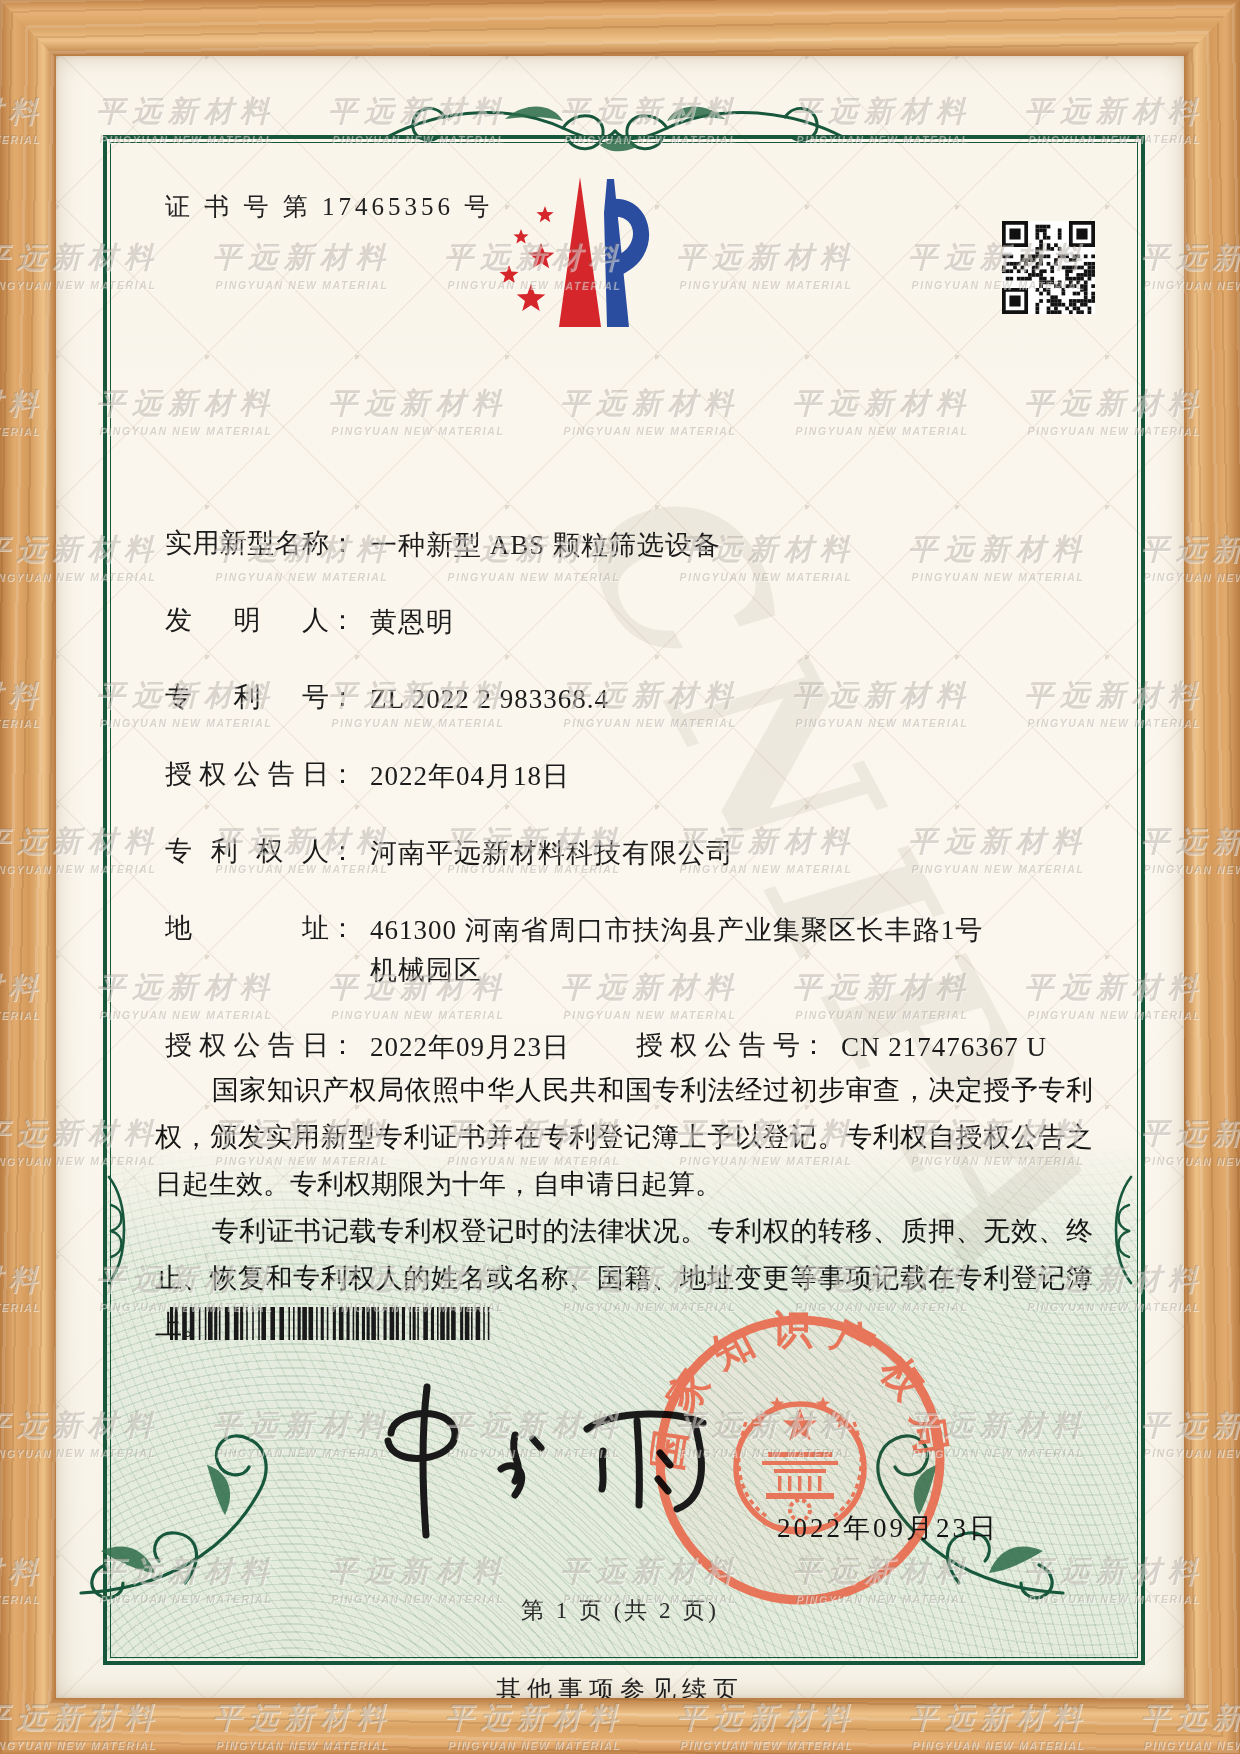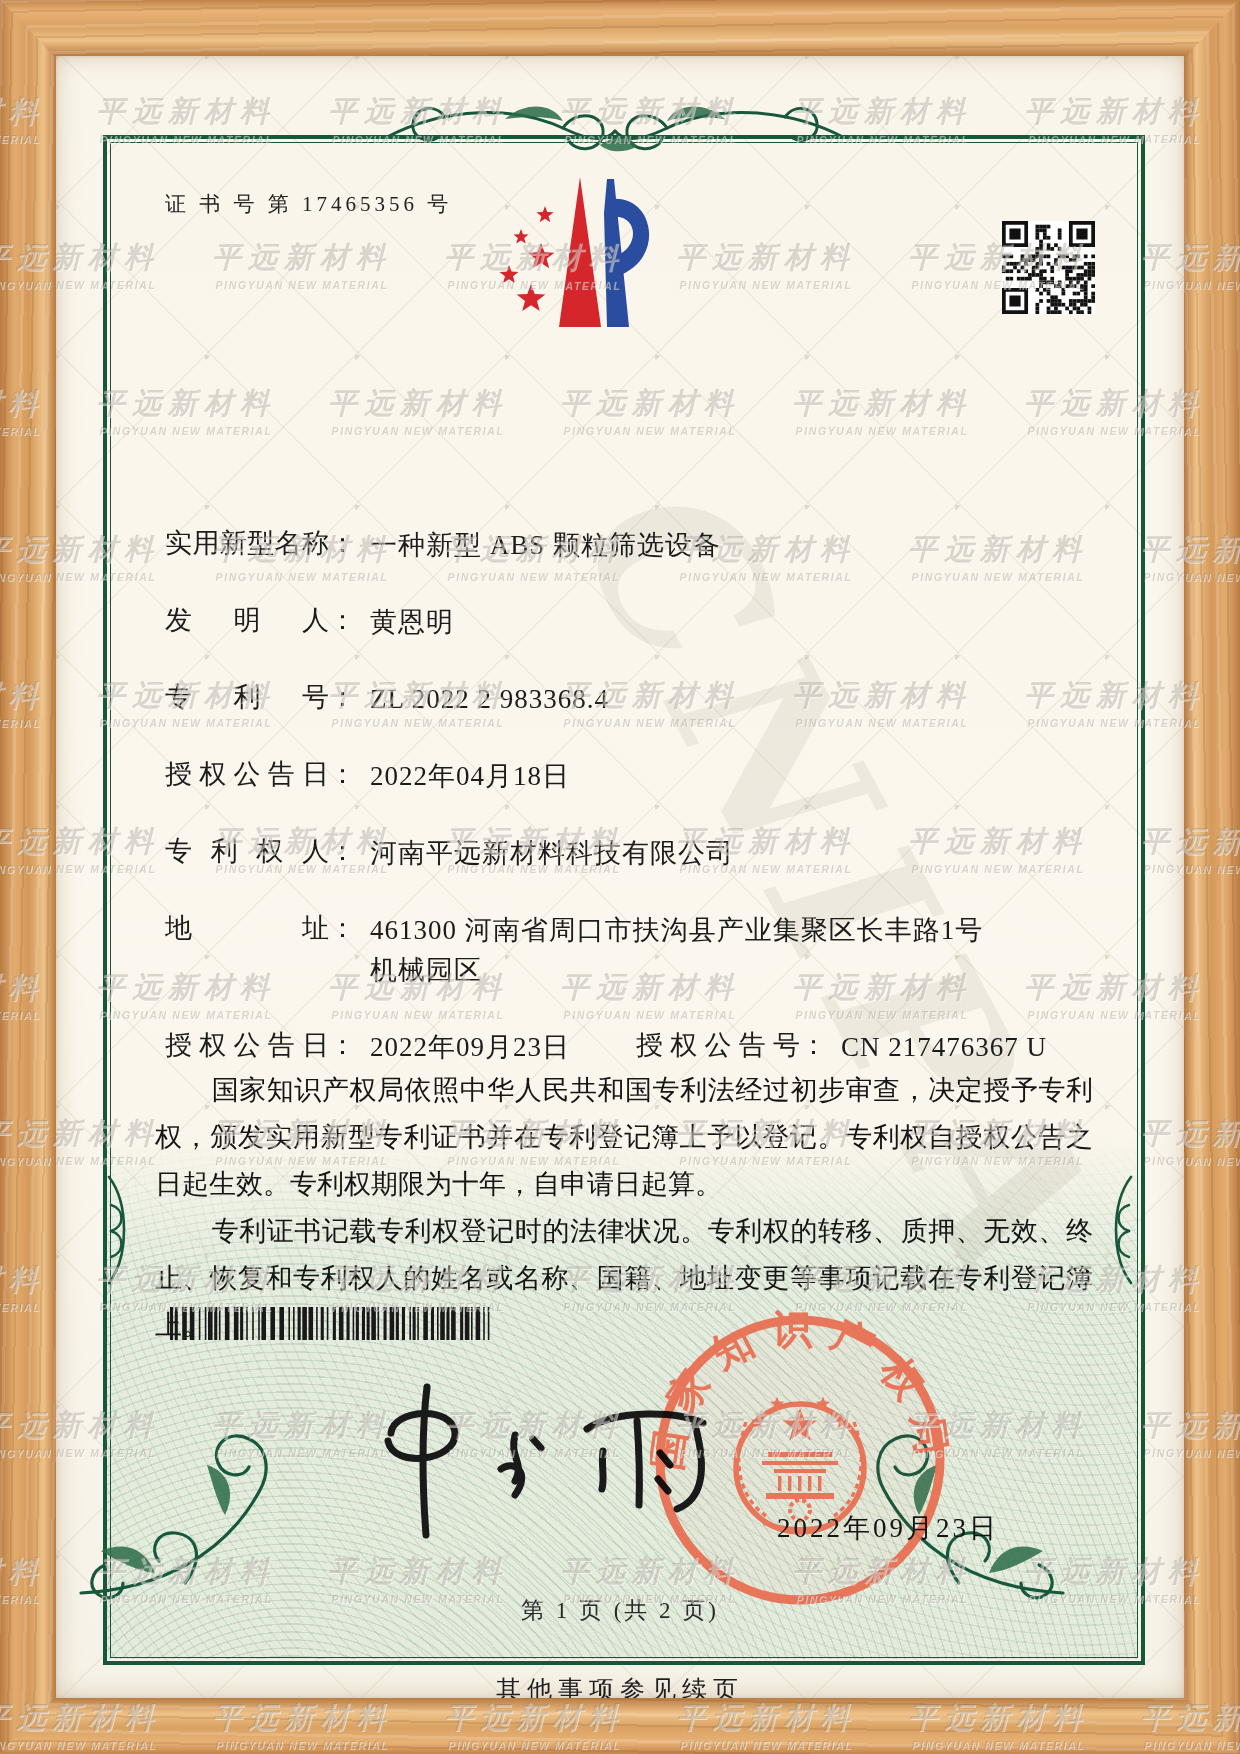--- a/index.html
+++ b/index.html
@@ -55,21 +55,21 @@
     transform:rotate(62deg);transform-origin:0 50%;}
 
   
   .frame{position:absolute;left:48px;top:80px;width:1034px;height:1522px;z-index:3;
     border:4.5px solid #17573c;pointer-events:none;}
   .frame::after{content:'';position:absolute;inset:3px;border:1.8px solid #17573c;}
   .ornament{position:absolute;z-index:4;pointer-events:none;}
 
   
   .content{position:absolute;inset:0;z-index:5;}
-  .cert-no{position:absolute;left:110px;top:135px;font-size:21px;color:#222;letter-spacing:4px;}
+  .cert-no{position:absolute;left:110px;top:135px;font-size:25px;color:#222;letter-spacing:4px;}
   .logo{position:absolute;left:428px;top:118px;width:180px;height:158px;}
   .qr{position:absolute;left:947px;top:166px;width:93px;height:93px;background:#fff;}
   .title{position:absolute;left:0;top:281px;width:100%;text-align:center;
     font-size:55px;font-weight:700;color:#111;letter-spacing:11px;}
 
   .fields{position:absolute;left:110px;top:470px;width:930px;font-size:27px;color:#1c1c1c;}
   .field{display:flex;align-items:flex-start;margin-bottom:37px;line-height:37px;}
   .flabel{display:inline-block;width:164px;text-align:justify;text-align-last:justify;flex:0 0 164px;}
   .fcolon{flex:0 0 auto;margin-right:14px;}
   .fvalue{max-width:632px;letter-spacing:1px;line-height:40px;}

